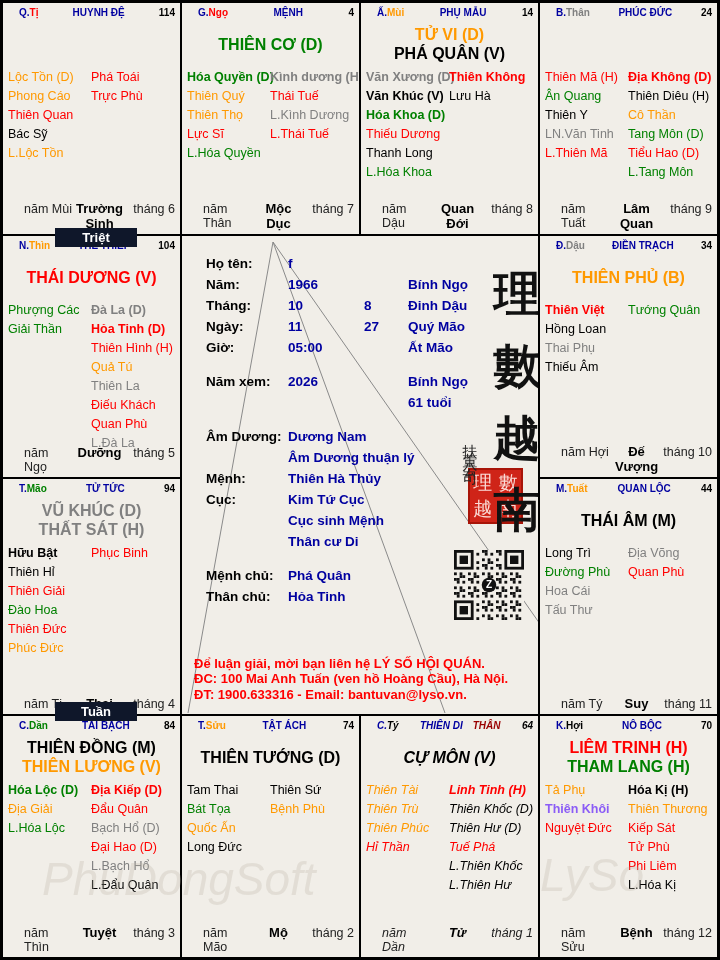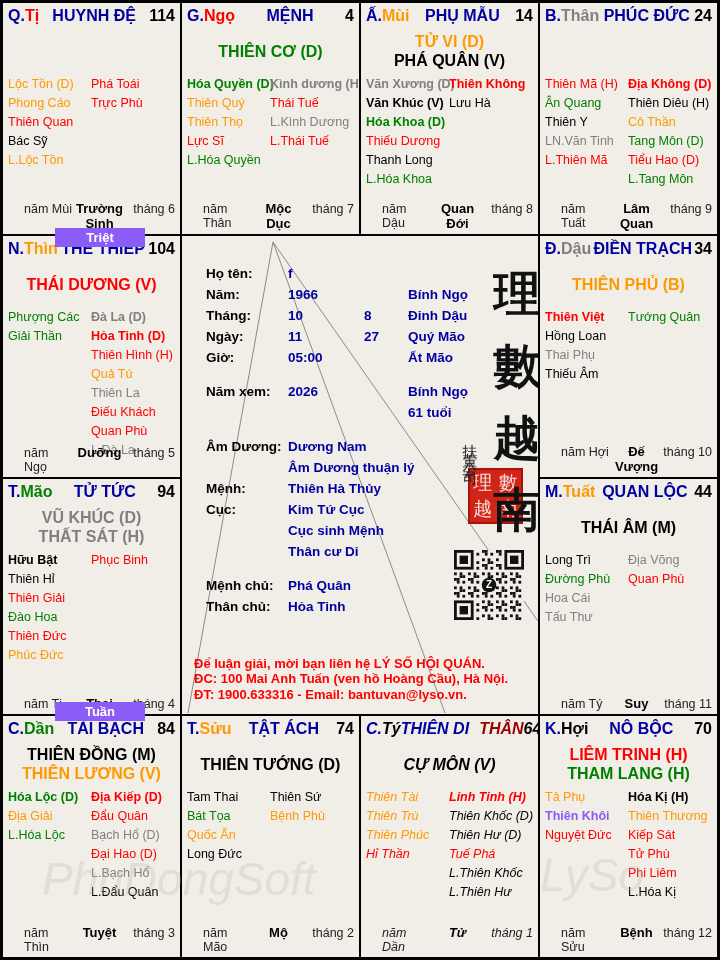--- a/index.html
+++ b/index.html
@@ -9,21 +9,21 @@
     background:#f1eee8; position:relative; overflow:hidden;
   }
   #board {
     position:absolute; inset:0; border:2px solid #000;
     display:grid;
     grid-template-columns:179px 179px 179px 179px;
     grid-template-rows:233px 243px 237px 243px;
     background:#f1eee8;
   }
   .cell { position:relative; border:1px solid #000; overflow:hidden; background:#f1eee8; }
-  .cell-header { display:flex; align-items:center; padding:4px 5px 0 5px; font-size:16px; white-space:nowrap; }
+  .cell-header { display:flex; align-items:center; padding:4px 5px 0 16px; font-size:10px; white-space:nowrap; }
   .hdr-branch { flex:0 0 auto; font-weight:bold; }
   .hdr-mid { flex:1 1 auto; text-align:center; font-weight:bold; }
   .hdr-palace { color:#0000a0; }
   .hdr-palace2 { color:#990000; margin-left:10px; }
   .hdr-num { flex:0 0 auto; font-weight:bold; color:#000; }
   .mains { min-height:50px; display:flex; flex-direction:column; justify-content:center; align-items:center; padding-top:2px; }
   .main-star { font-size:16px; font-weight:bold; line-height:19px; white-space:nowrap; }
   .cols { position:relative; padding-left:5px; }
   .col { font-size:12.5px; line-height:19px; white-space:nowrap; }
   .col.right { position:absolute; left:88px; top:0; }
@@ -35,38 +35,38 @@
 
   .c-red{color:#ff0000} .c-orange{color:#ff9900} .c-green{color:#008000}
   .c-gray{color:#808080} .c-black{color:#000000} .c-navy{color:#0000a0}
   .c-darkred{color:#8b5cf6}
 
   #center {
     grid-row:2/4; grid-column:2/4; position:relative;
     border:1px solid #000; background:#f1eee8; overflow:hidden;
   }
   #lines { position:absolute; inset:0; pointer-events:none; }
-  #info { position:absolute; left:0; top:0; padding:30px 0 0 24px; width:100%; }
+  #info { position:absolute; left:0; top:0; padding:20px 0 0 24px; width:100%; }
   .irow { display:flex; height:21px; align-items:baseline; font-size:13.5px; }
   .irow .lab { width:82px; font-weight:bold; color:#000; flex:0 0 auto; }
   .irow .v { color:#0000a0; font-weight:bold; }
   .irow .v1 { width:76px; flex:0 0 auto; }
   .irow .v2 { width:30px; flex:0 0 auto; }
   .irow .v3 { margin-left:14px; }
   .spacer { height:13px; }
   #contact { position:absolute; left:12px; bottom:12px; color:#ff0000; font-weight:bold; font-size:13px; line-height:15.5px; white-space:nowrap; }
   #calligraphy { position:absolute; left:308px; top:22px; width:54px; text-align:center; z-index:3; }
   .cchar { font-family:"DejaVu Serif",serif; font-size:47px; line-height:72px; color:#111; font-weight:bold; }
   #sidetext { position:absolute; left:278px; top:196px; writing-mode:vertical-rl; text-orientation:upright; font-family:"DejaVu Serif",serif; font-size:15px; letter-spacing:9px; color:#222; z-index:3; }
   #seal { position:absolute; left:286px; top:232px; width:55px; height:56px; background:#cf2418; border:2px solid #a81408; z-index:2;
           display:grid; grid-template-columns:1fr 1fr; grid-template-rows:1fr 1fr; }
   #seal span { font-family:"DejaVu Serif",serif; font-size:19px; color:rgba(255,240,235,.9); display:flex; align-items:center; justify-content:center; }
   #qr { position:absolute; left:272px; top:314px; width:70px; height:70px; z-index:3; }
 
-  .badge { position:absolute; background:#8b5cf6; color:#fff; font-weight:bold; font-size:13px; padding:2px 0; width:90px; text-align:center; z-index:5; }
+  .badge { position:absolute; background:#0f172a; color:#fff; font-weight:bold; font-size:13px; padding:2px 0; width:82px; text-align:center; z-index:5; }
   #badge-triet { left:55px; top:228px; }
   #badge-tuan { left:55px; top:702px; }
 
   .wm { position:absolute; font-style:italic; font-weight:normal; font-size:46px; color:rgba(186,178,164,.28); z-index:0; pointer-events:none; white-space:nowrap; }
   #wm-left { left:42px; top:852px; }
   #wm-right { left:540px; top:848px; }
 </style>
 </head>
 <body>
 

